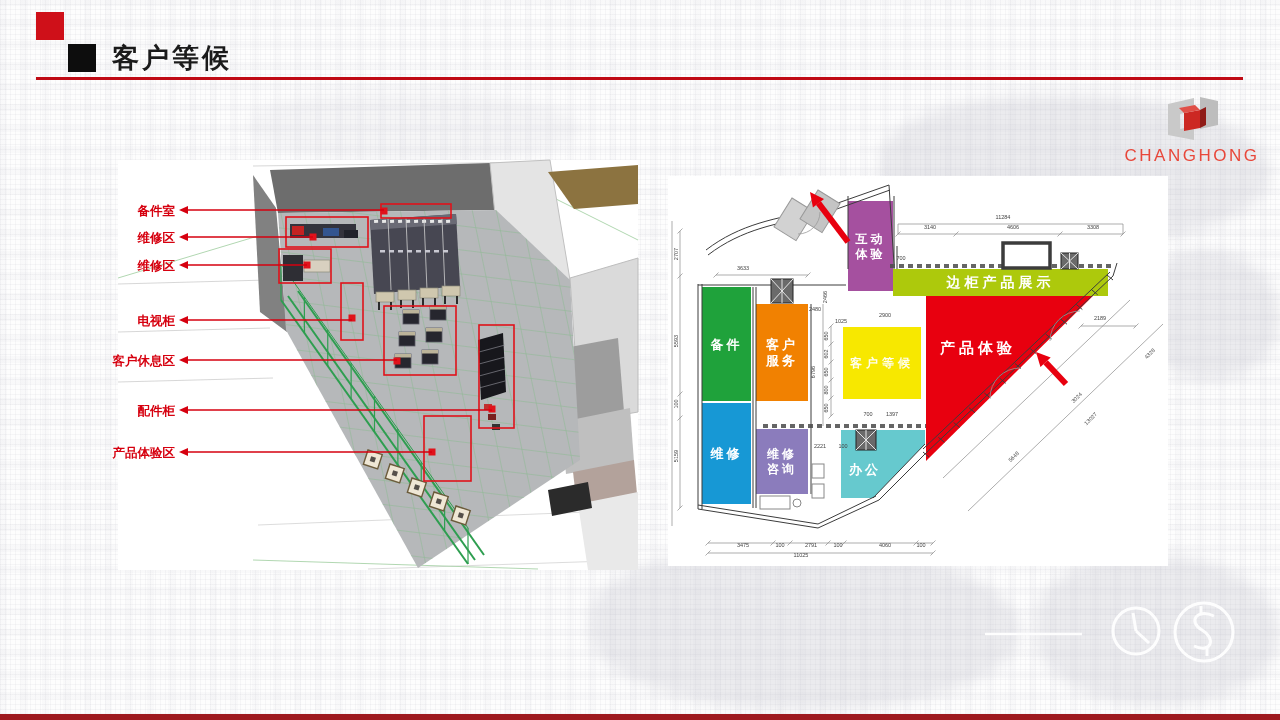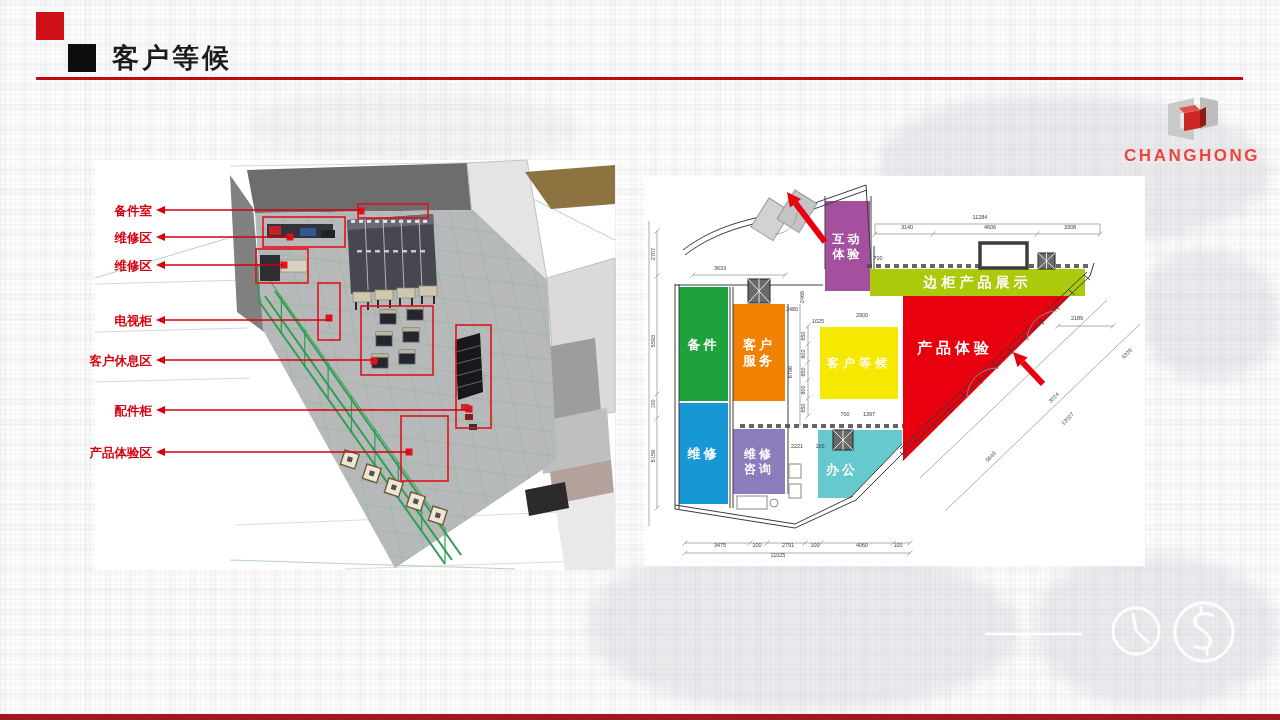--- a/index.html
+++ b/index.html
@@ -8,24 +8,24 @@
     background-image:
       repeating-linear-gradient(90deg, rgba(175,175,188,.10) 0 1px, transparent 1px 5px),
       repeating-linear-gradient(0deg, rgba(175,175,188,.10) 0 1px, transparent 1px 5px),
       repeating-linear-gradient(90deg, rgba(168,168,184,.05) 0 7px, transparent 7px 21px),
       repeating-linear-gradient(0deg, rgba(168,168,184,.05) 0 7px, transparent 7px 21px);
     font-family:"Liberation Sans",sans-serif;}
   .blob{position:absolute;border-radius:45% 55% 50% 50%;filter:blur(7px);background:rgba(190,190,200,.28);}
   .sq{position:absolute;}
   .title{position:absolute;left:112px;top:40px;font-size:27px;font-weight:bold;color:#1b1b1b;letter-spacing:3px;}
   .rule{position:absolute;left:36px;top:77px;width:1207px;height:3px;background:#c00b15;}
-  .panel{position:absolute;background:#fff;}
+  .panel{position:absolute;background:#fff;margin-left:23px;}
   svg{overflow:visible;display:block;}
   .logo{position:absolute;left:1122px;top:96px;width:140px;height:72px;text-align:center;}
-  .logo-text{margin-top:2px;font-size:17px;font-weight:bold;color:#e8473a;letter-spacing:2.5px;}
+  .logo-text{margin-top:2px;font-size:17px;font-weight:normal;color:#e8473a;letter-spacing:2.5px;}
   .bottom-bar{position:absolute;left:0;bottom:0;width:1280px;height:6px;background:#9e1a1f;}
 </style>
 </head>
 <body>
 
 <div class="slide">
 
   <div>
     <div class="blob" style="left:880px;top:95px;width:390px;height:150px;"></div>
     <div class="blob" style="left:1140px;top:250px;width:140px;height:130px;"></div>

